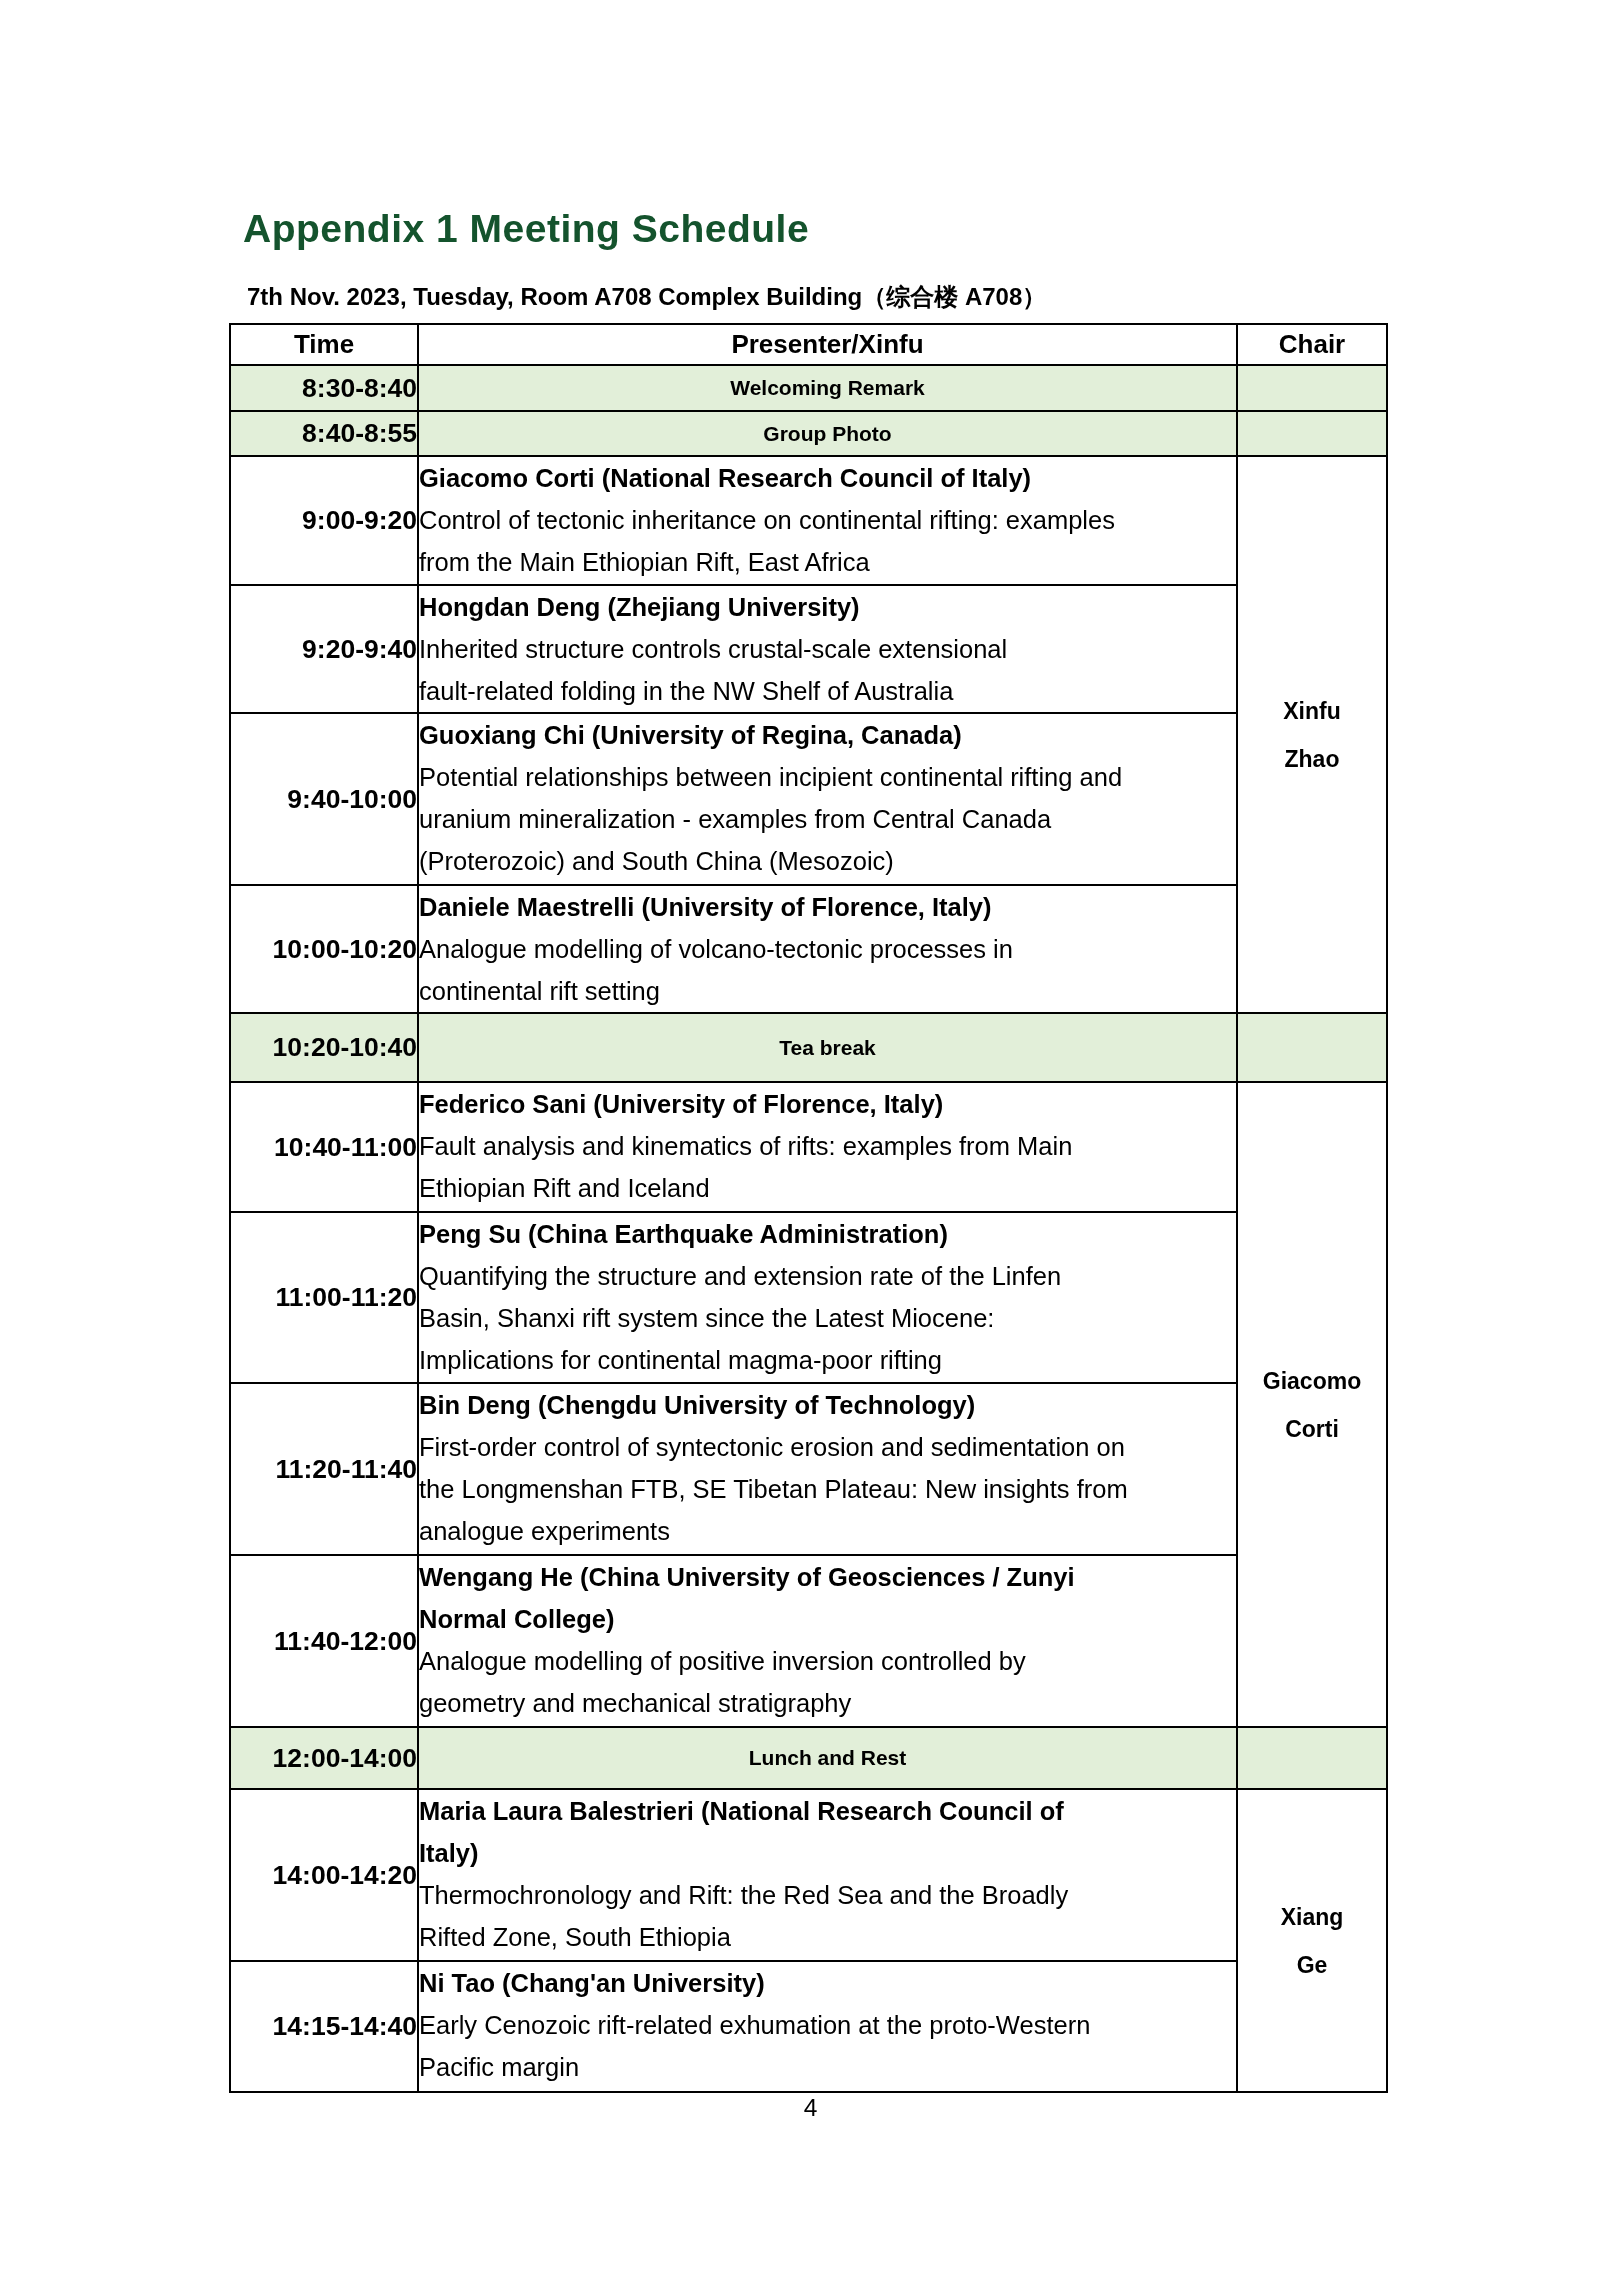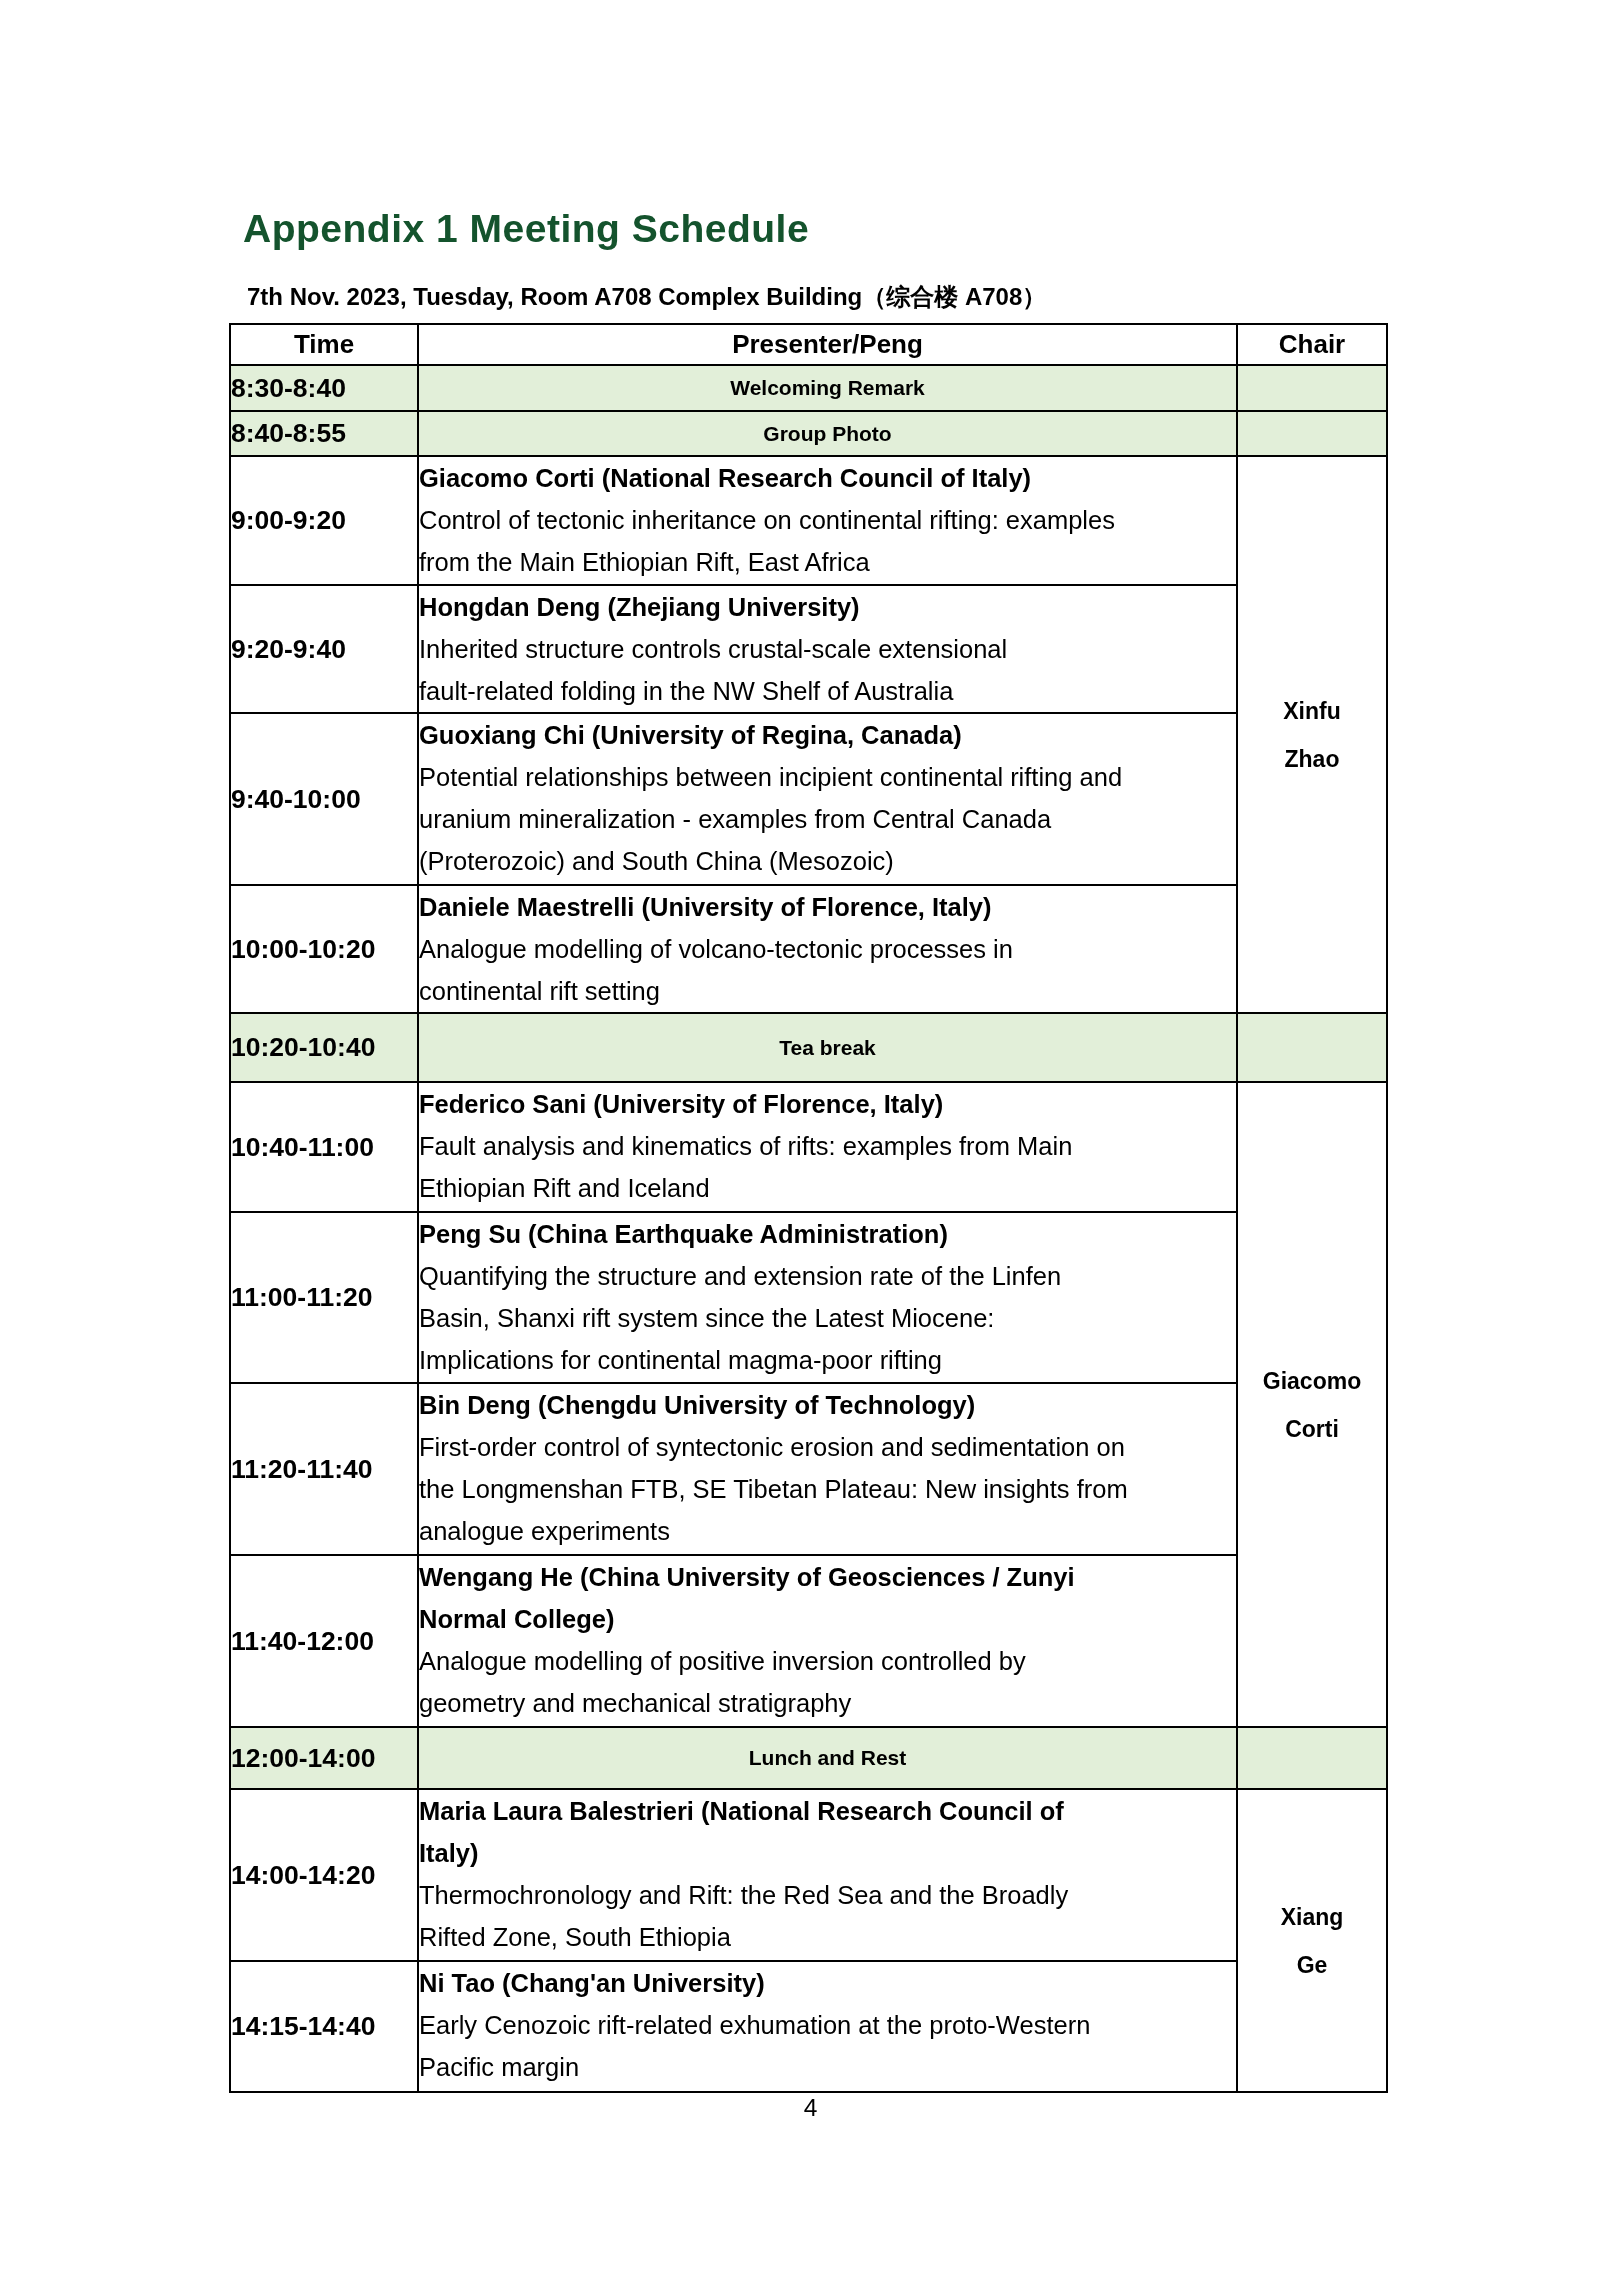--- a/index.html
+++ b/index.html
@@ -22,21 +22,21 @@
     position:absolute;left:229px;top:323px;width:1158px;
     border-collapse:collapse;table-layout:fixed;
   }
   table.schedule th,table.schedule td{
     border:2px solid #000;padding:0;background:#fff;
   }
   th.hcell{
     font-size:26px;font-weight:bold;text-align:center;vertical-align:middle;
   }
   td.time-cell{
-    font-size:26.5px;font-weight:bold;text-align:left;vertical-align:middle;
+    font-size:26.5px;font-weight:bold;text-align:right;vertical-align:middle;
   }
   tr.break-row td{background:#E2EFD9;}
   td.break-label{
     font-size:21px;font-weight:bold;text-align:center;vertical-align:middle;
   }
   td.presenter-cell{
     vertical-align:top;text-align:left;
     padding:3.9px 7.8px 0 13.7px;
     font-size:25.5px;line-height:42px;
   }
@@ -62,21 +62,21 @@
   <table class="schedule">
     <colgroup>
       <col style="width:188px">
       <col style="width:819px">
       <col style="width:150px">
     </colgroup>
 
     <tbody>
         <tr style="height:41px">
       <th class="hcell">Time</th>
-      <th class="hcell">Presenter/Peng</th>
+      <th class="hcell">Presenter/Xinfu</th>
       <th class="hcell">Chair</th>
     </tr>
 
     <tr class="break-row" style="height:46px">
       <td class="time-cell">8:30-8:40</td>
       <td class="break-label">Welcoming Remark</td>
       <td></td>
     </tr>
 
     <tr class="break-row" style="height:45px">

